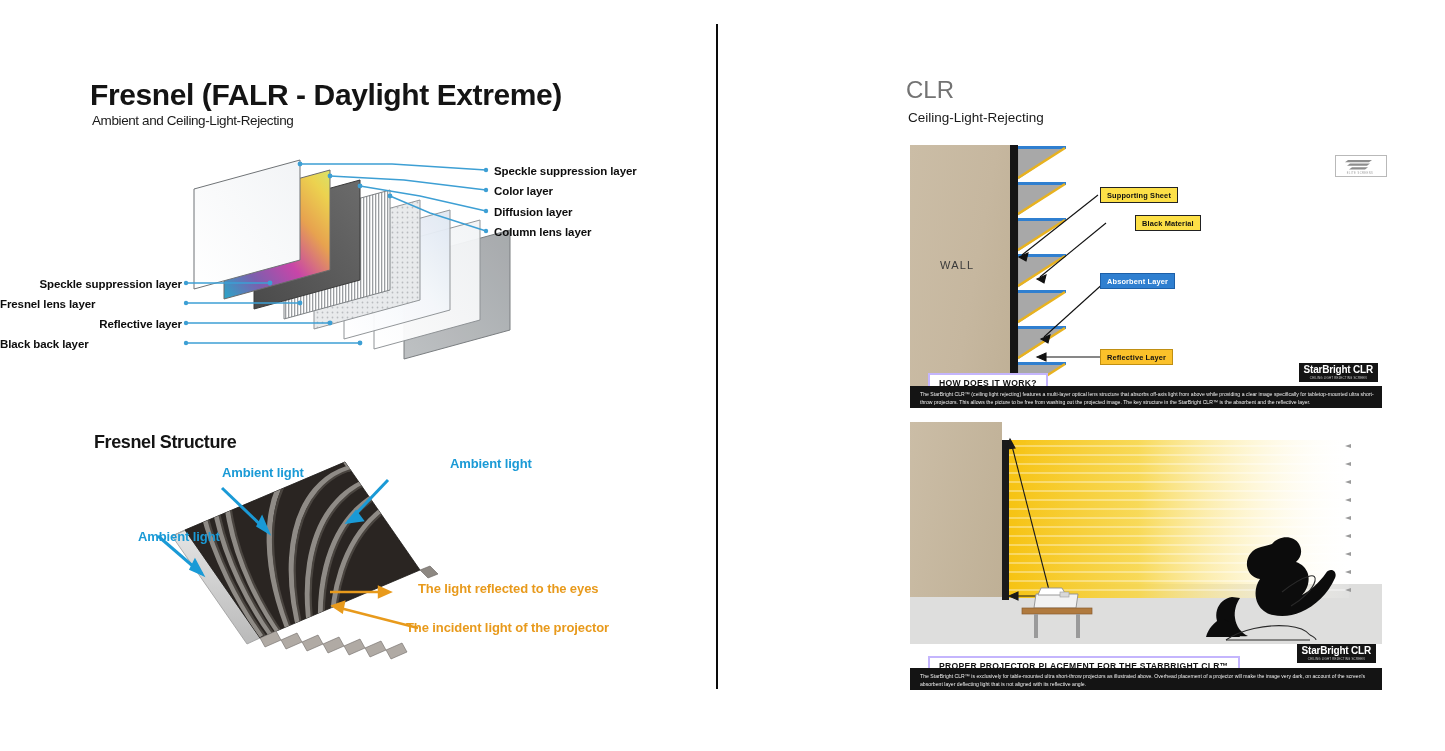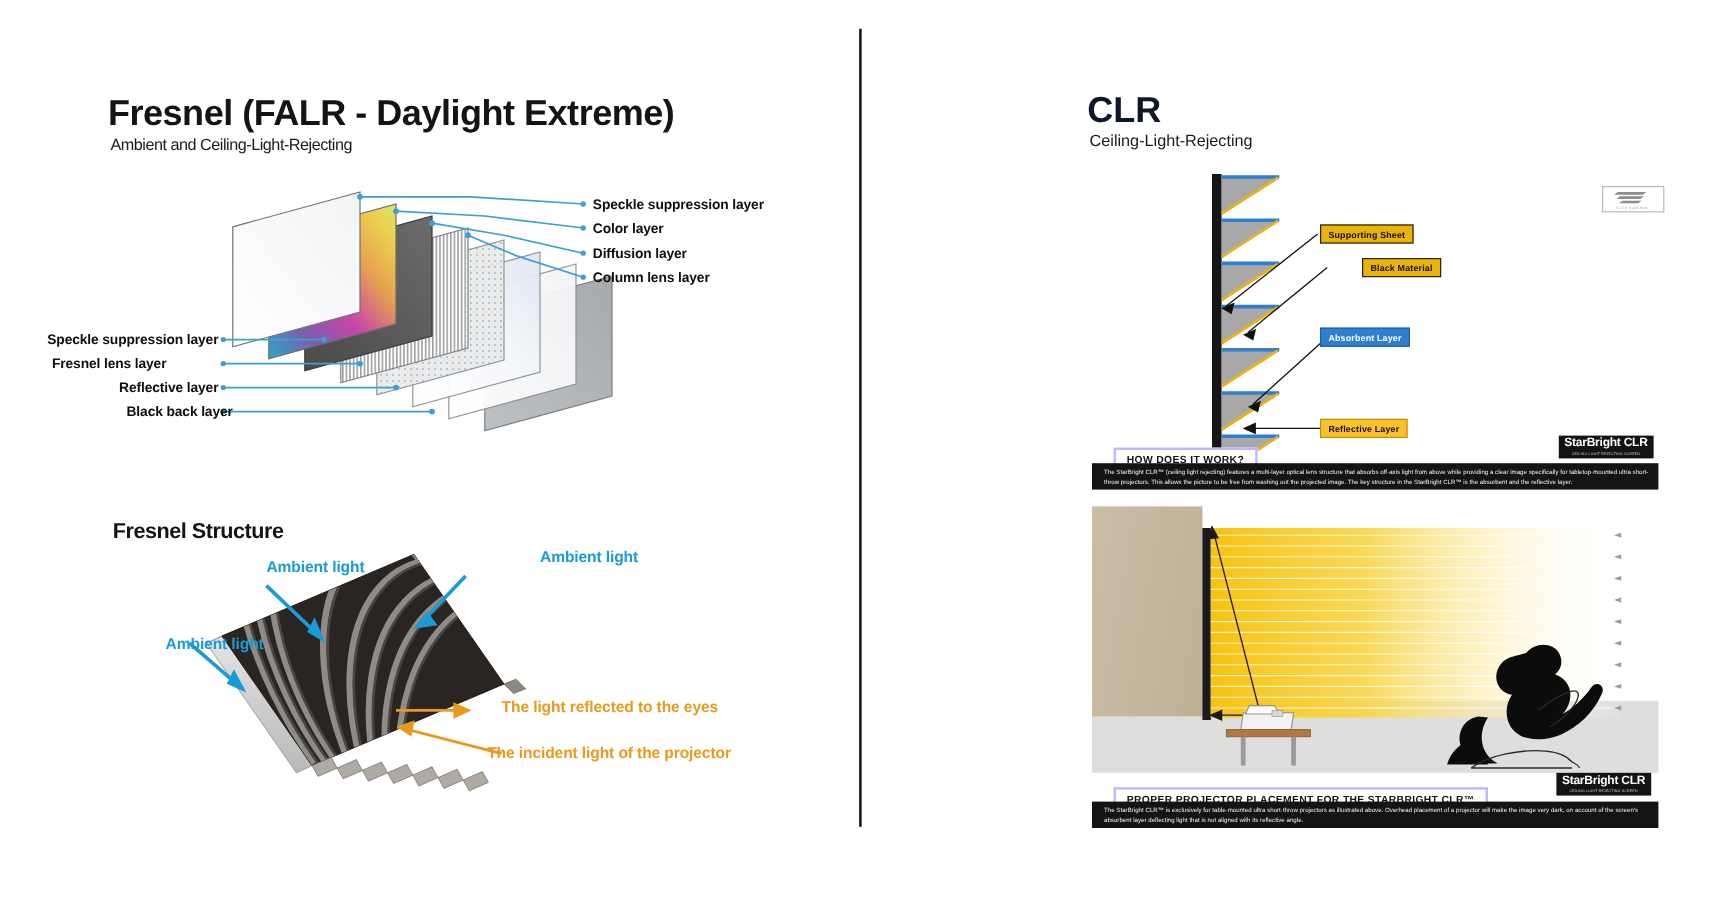--- a/index.html
+++ b/index.html
@@ -16,36 +16,36 @@
   .h-title{position:absolute;font-weight:bold;color:#141414;letter-spacing:-0.4px;}
   #falr-title{left:90px;top:78px;font-size:30px;}
   #falr-sub{left:92px;top:113px;font-size:13.5px;font-weight:normal;color:#1a1a1a;}
   #fs-title{left:94px;top:432px;font-size:18px;}
 
   
   .clabel{position:absolute;font-size:11.5px;font-weight:bold;color:#0d0d0d;
           white-space:nowrap;letter-spacing:-0.1px;}
 
   .svgwrap{position:absolute;left:0;top:0;}
-  #clr-title{position:absolute;left:906px;top:76px;font-size:30px;font-weight:bold;color:#0f172a;}
+  #clr-title{position:absolute;left:906px;top:76px;font-size:24px;font-weight:normal;color:#737373;}
   #clr-sub{position:absolute;left:908px;top:110px;font-size:13.5px;color:#1a1a1a;}
 
   .panel{position:absolute;background:#fff;}
   #clr-upper{left:910px;top:145px;width:472px;height:258px;}
   #clr-lower{left:910px;top:422px;width:472px;height:262px;}
 
   .wall{position:absolute;left:0;top:0;width:100px;height:100%;
         background:linear-gradient(100deg,#cbbda6 0%,#c6b79f 60%,#bfb096 100%);}
   .wall-label{position:absolute;left:30px;top:44%;font-size:11px;color:#3a3a3a;
               letter-spacing:1.2px;font-family:"Liberation Sans",sans-serif;}
   .blackbar{position:absolute;left:100px;top:0;width:8px;height:100%;background:#151515;}
 
   
   .cbox{position:absolute;border:1px solid #222;font-size:7.4px;font-weight:bold;
-        padding:2.5px 6px;white-space:nowrap;letter-spacing:0.15px;background:#eab308;color:#111;
+        padding:2.5px 6px;white-space:nowrap;letter-spacing:0.15px;background:#fde047;color:#111;
         font-family:"Liberation Sans",sans-serif;}
   .cbox.blue{background:#2f7fd0;color:#fff;border-color:#1c5fa8;}
   .cbox.gold{background:#fbc12a;color:#121212;border-color:#c08f12;}
 
   
   .capbar{position:absolute;left:0;background:#141414;color:#f2f2f2;}
   .captitle{position:absolute;background:#fff;border:2px solid #c4b5fd;color:#111;
             font-size:8.6px;font-weight:bold;padding:3px 9px;white-space:nowrap;letter-spacing:0.3px;}
   .captext{font-size:5.1px;line-height:1.62;padding:4px 8px 4px 10px;letter-spacing:0.02px;
            font-family:"Liberation Sans",sans-serif;}
@@ -169,23 +169,23 @@
           <circle cx="186" cy="343" r="2.2"></circle>
       </g>
     </svg>
 
     <div class="clabel" style="left:494px;top:165px;">Speckle suppression layer</div>
     <div class="clabel" style="left:494px;top:185px;">Color layer</div>
     <div class="clabel" style="left:494px;top:206px;">Diffusion layer</div>
     <div class="clabel" style="left:494px;top:226px;">Column lens layer</div>
 
     <div class="clabel" style="left:0;top:278px;width:182px;text-align:right;">Speckle suppression layer</div>
-    <div class="clabel" style="left:0;top:298px;width:182px;text-align:center;">Fresnel lens layer</div>
+    <div class="clabel" style="left:0;top:298px;width:182px;text-align:left;">Fresnel lens layer</div>
     <div class="clabel" style="left:0;top:318px;width:182px;text-align:right;">Reflective layer</div>
-    <div class="clabel" style="left:12px;top:338px;width:182px;text-align:right;">Black back layer</div>
+    <div class="clabel" style="left:0;top:338px;width:182px;">Black back layer</div>
 
     <div class="h-title" id="fs-title">Fresnel Structure</div>
 
     <svg class="svgwrap" style="top:440px;" width="716" height="260" viewBox="0 0 716 260">
       <defs>
         <linearGradient id="gTopEdge" x1="0" y1="0" x2="1" y2="0">
           <stop offset="0%" stop-color="#f2f2f2"></stop>
             <stop offset="100%" stop-color="#d8d8d8"></stop>
         </linearGradient>
         <linearGradient id="gSideEdge" x1="0" y1="0" x2="0" y2="1">
@@ -262,20 +262,23 @@
     <div class="clabel" style="left:406px;top:620px;font-size:13px;color:#e89a1c;">The incident light of the projector</div>
   </div>
 
   <div>
 
     <div id="clr-title">CLR</div>
     <div id="clr-sub">Ceiling-Light-Rejecting</div>
 
     <div class="panel" id="clr-upper">
 
+      <div class="wall">
+        <div class="wall-label">WALL</div>
+      </div>
       <div class="blackbar"></div>
 
       <svg style="position:absolute;left:108px;top:0;" width="60" height="258" viewBox="0 0 60 258">
         <g>
 
           <g>
             <polygon points="0,2 48,2 0,34" fill="#a8a8a8" stroke="#8a8a8a" stroke-width="0.5"></polygon>
             <line x1="0" y1="2.5" x2="48" y2="2.5" stroke="#2f7fd0" stroke-width="3"></line>
             <line x1="0" y1="33" x2="47" y2="3" stroke="#e8b21f" stroke-width="2.4"></line>
           </g>

